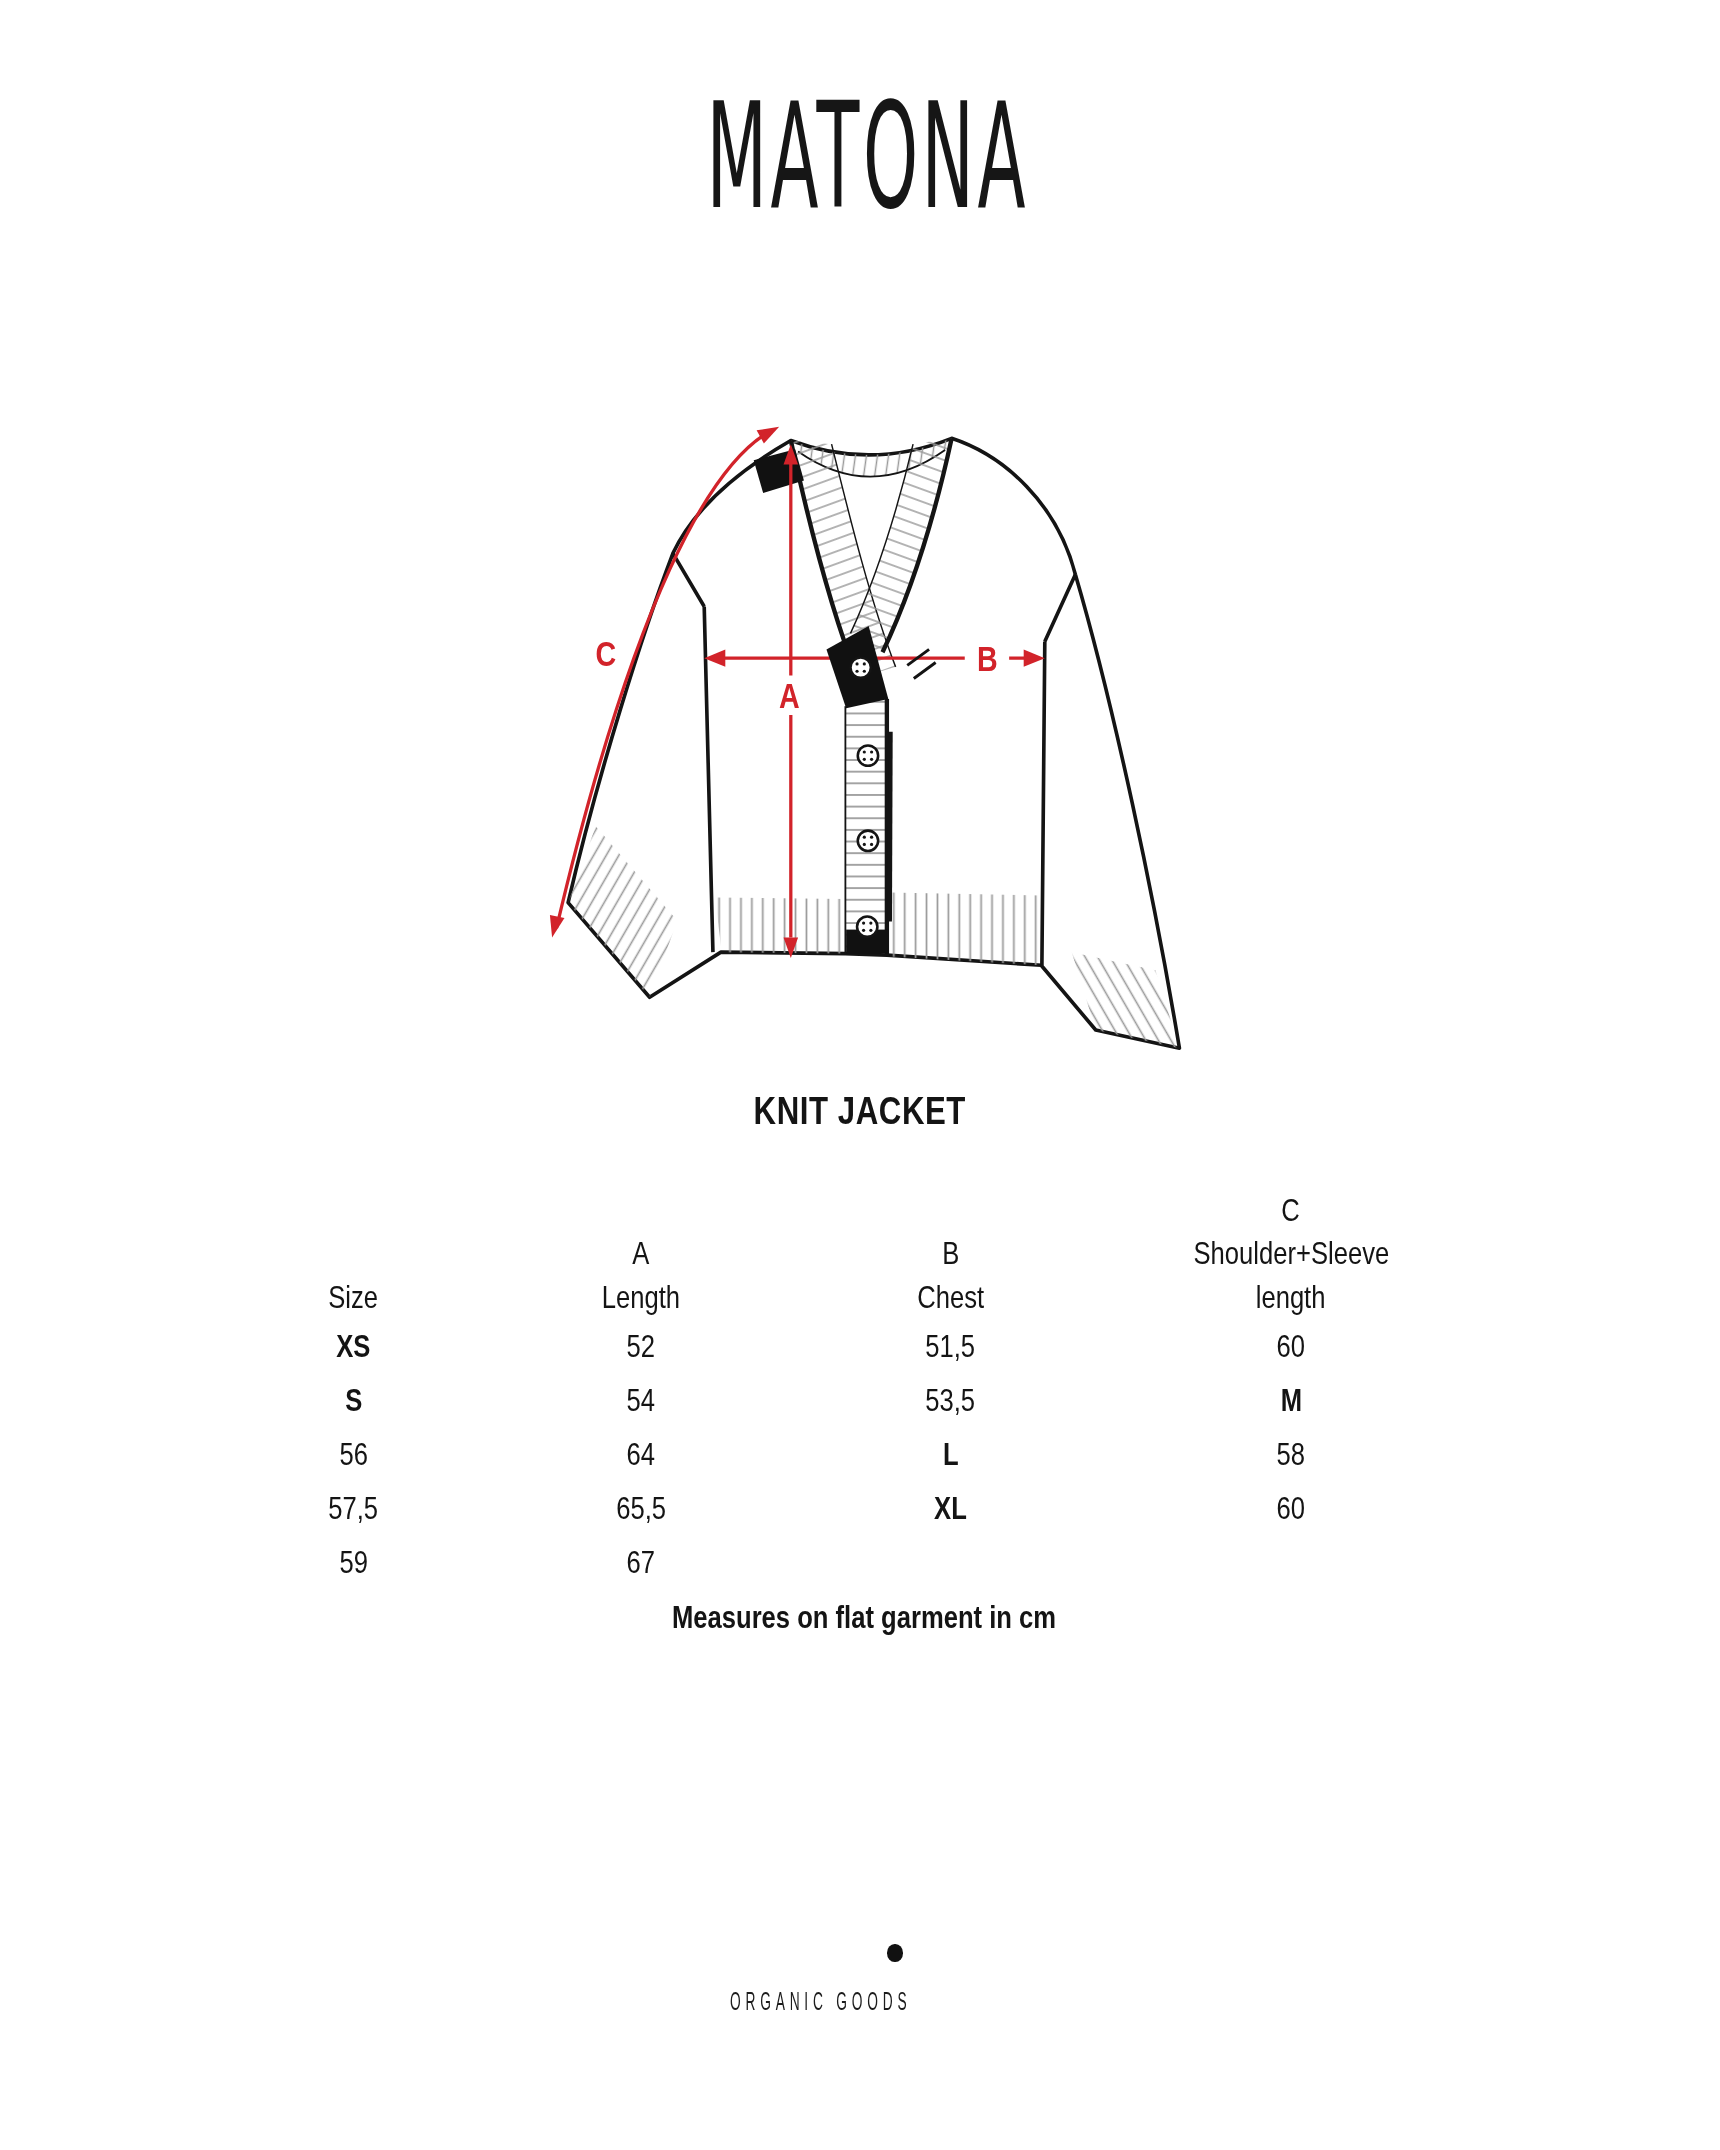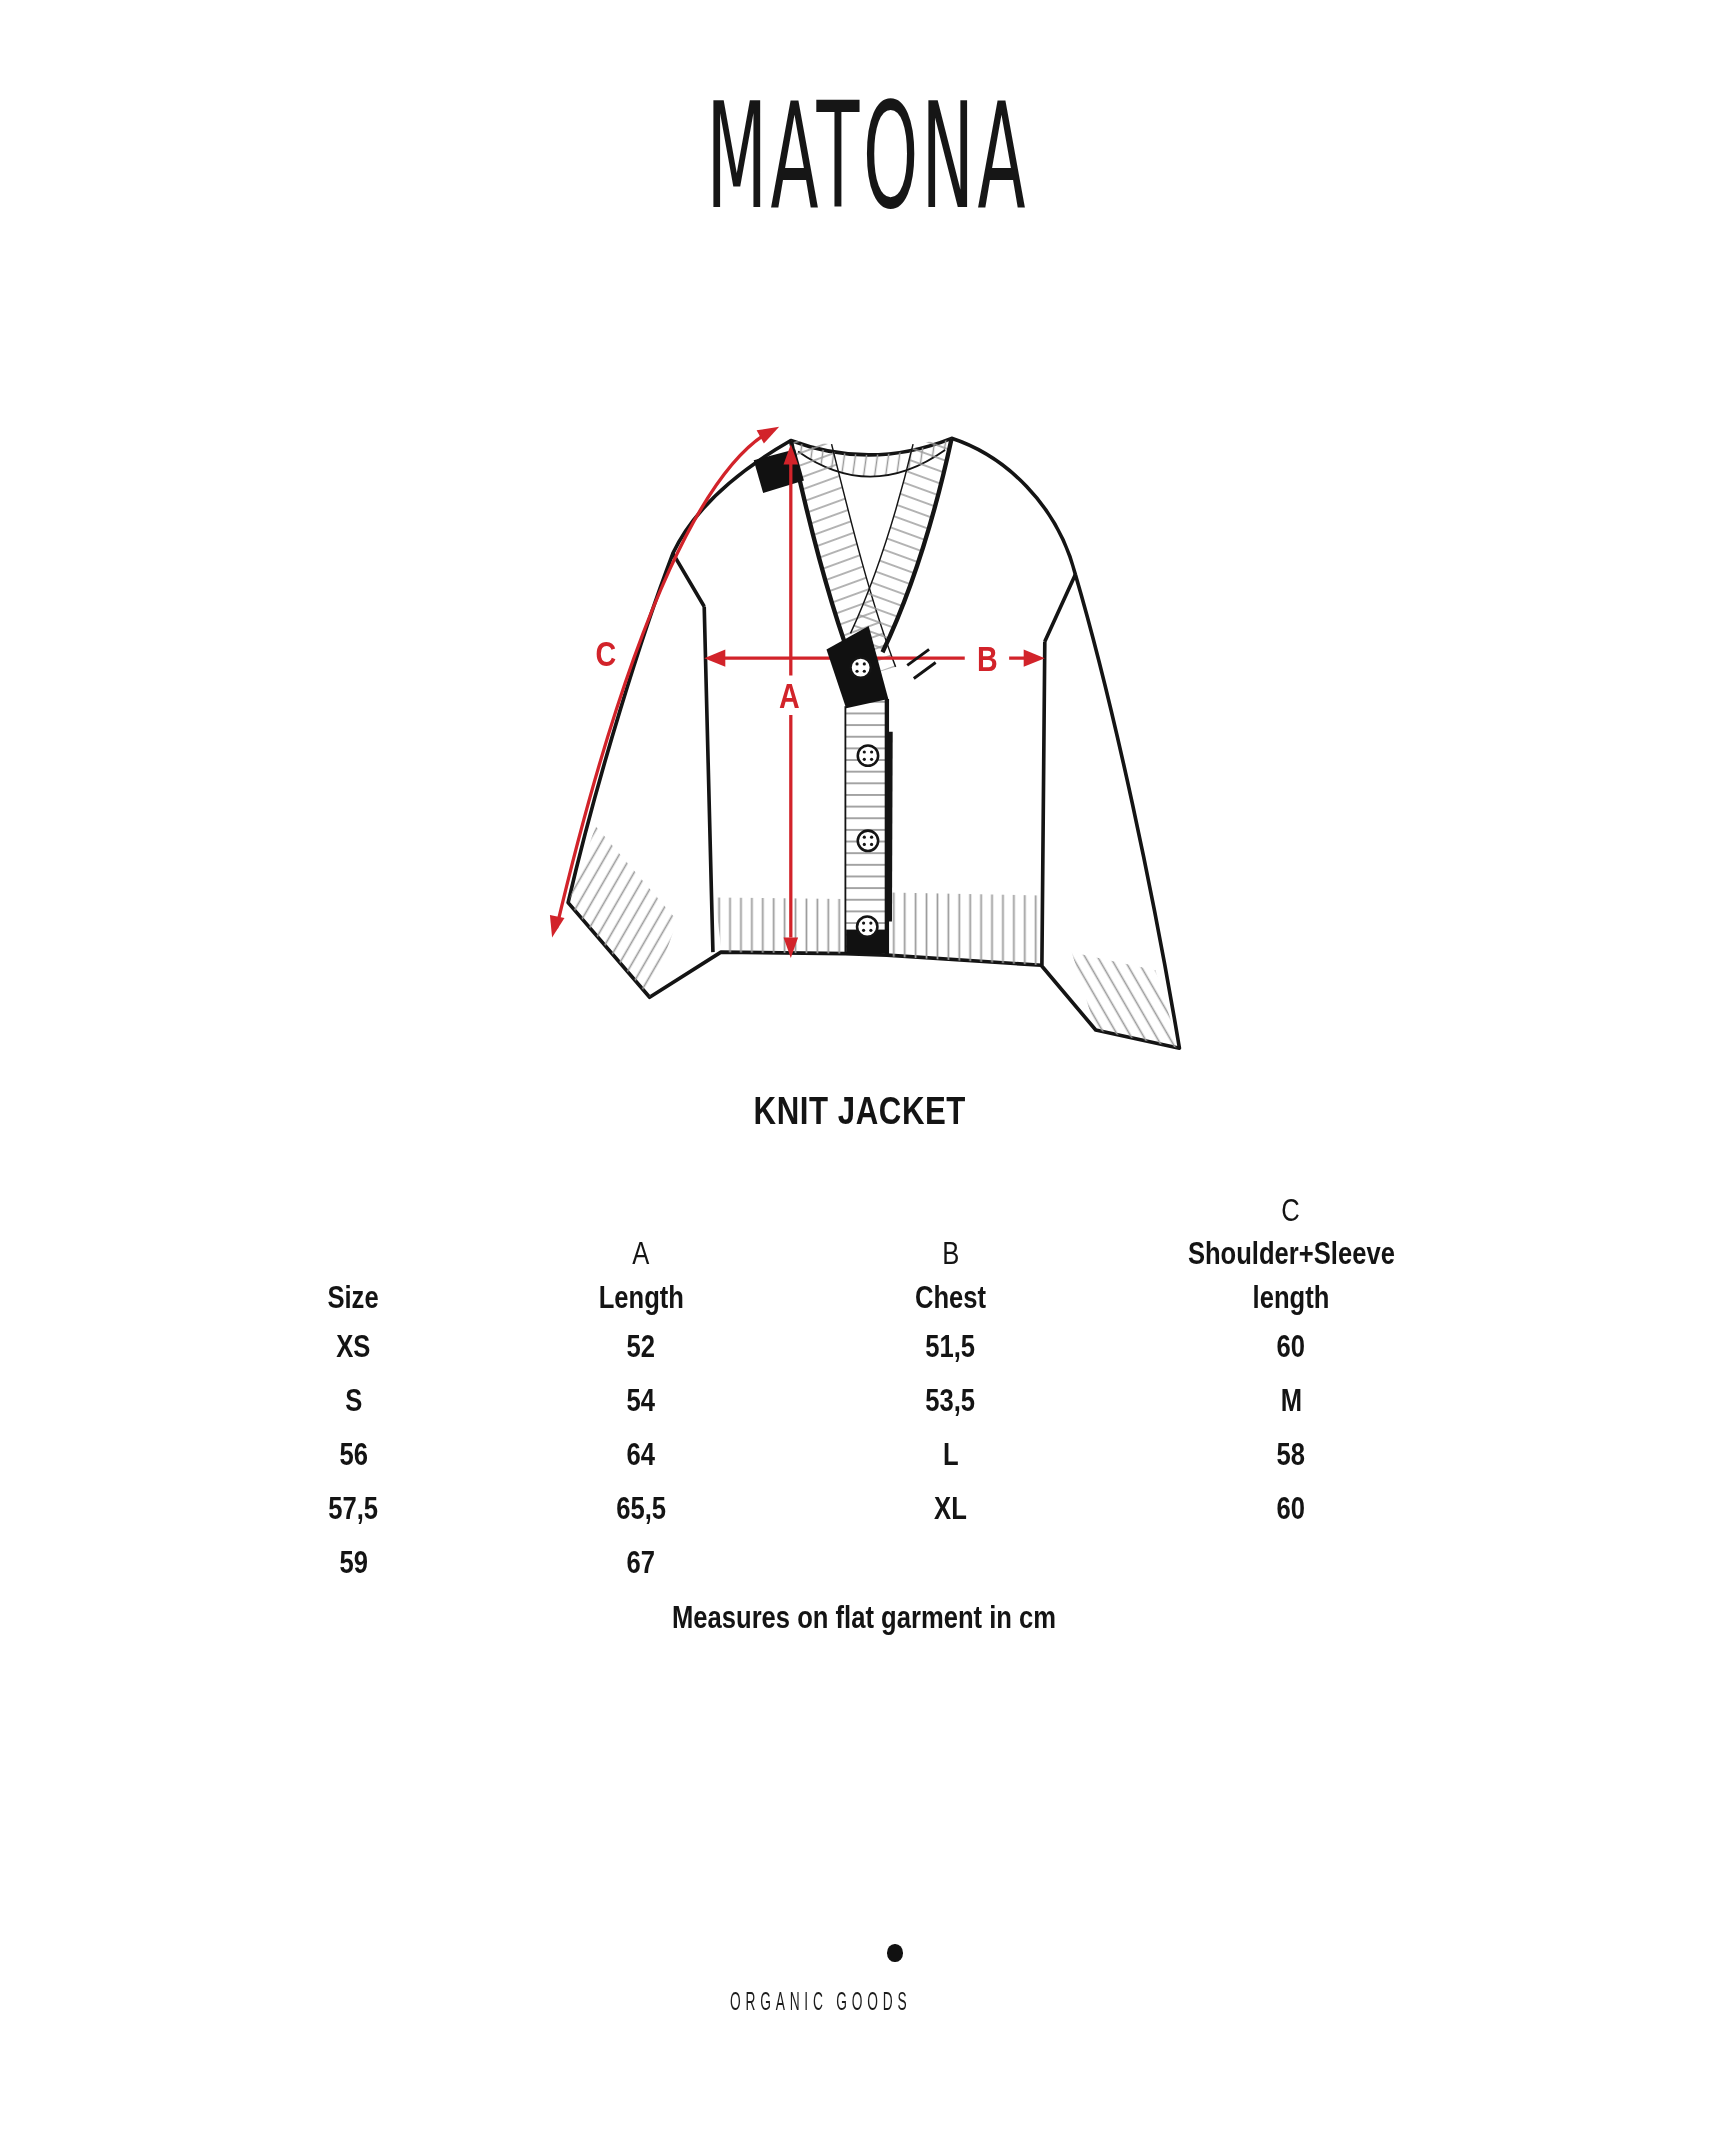--- a/index.html
+++ b/index.html
@@ -15,23 +15,23 @@
     color:#161616;
   }
   .title-wrap{position:absolute;top:1089px;left:0;width:100%;text-align:center;}
   .title{font-size:39px;font-weight:700;letter-spacing:0.7px;}
   .size-table{
     position:absolute;left:208px;top:1189px;
     display:grid;grid-template-columns:291px 284px 335px 346px;
     grid-template-rows:42px 44px 44px 54px 54px 54px 54px 54px;
   }
   .cell{display:flex;align-items:center;justify-content:center;font-size:32px;}
-  .hdr{font-weight:700;}
+  .hdr{font-weight:400;}
   .letter{font-weight:400;}
-  .num{font-weight:700;}
+  .num{font-weight:400;}
   .size-lbl{font-weight:700;}
   .note-wrap{position:absolute;top:1599px;left:864px;transform:translateX(-50%);}
   .note{font-size:32px;font-weight:700;white-space:nowrap;}
   .footer{position:absolute;top:1944px;left:730px;display:flex;align-items:center;gap:25px;flex-direction:column;}
   .dot{width:15.3px;height:17.5px;border-radius:50%;background:#111;}
   .footer-text{
     font-size:25px;font-weight:400;letter-spacing:8.7px;color:#1c1c1c;
     display:inline-block;transform:scaleX(.55);transform-origin:0 50%;white-space:nowrap;
   }
   svg text{font-family:"Liberation Sans",sans-serif;}

